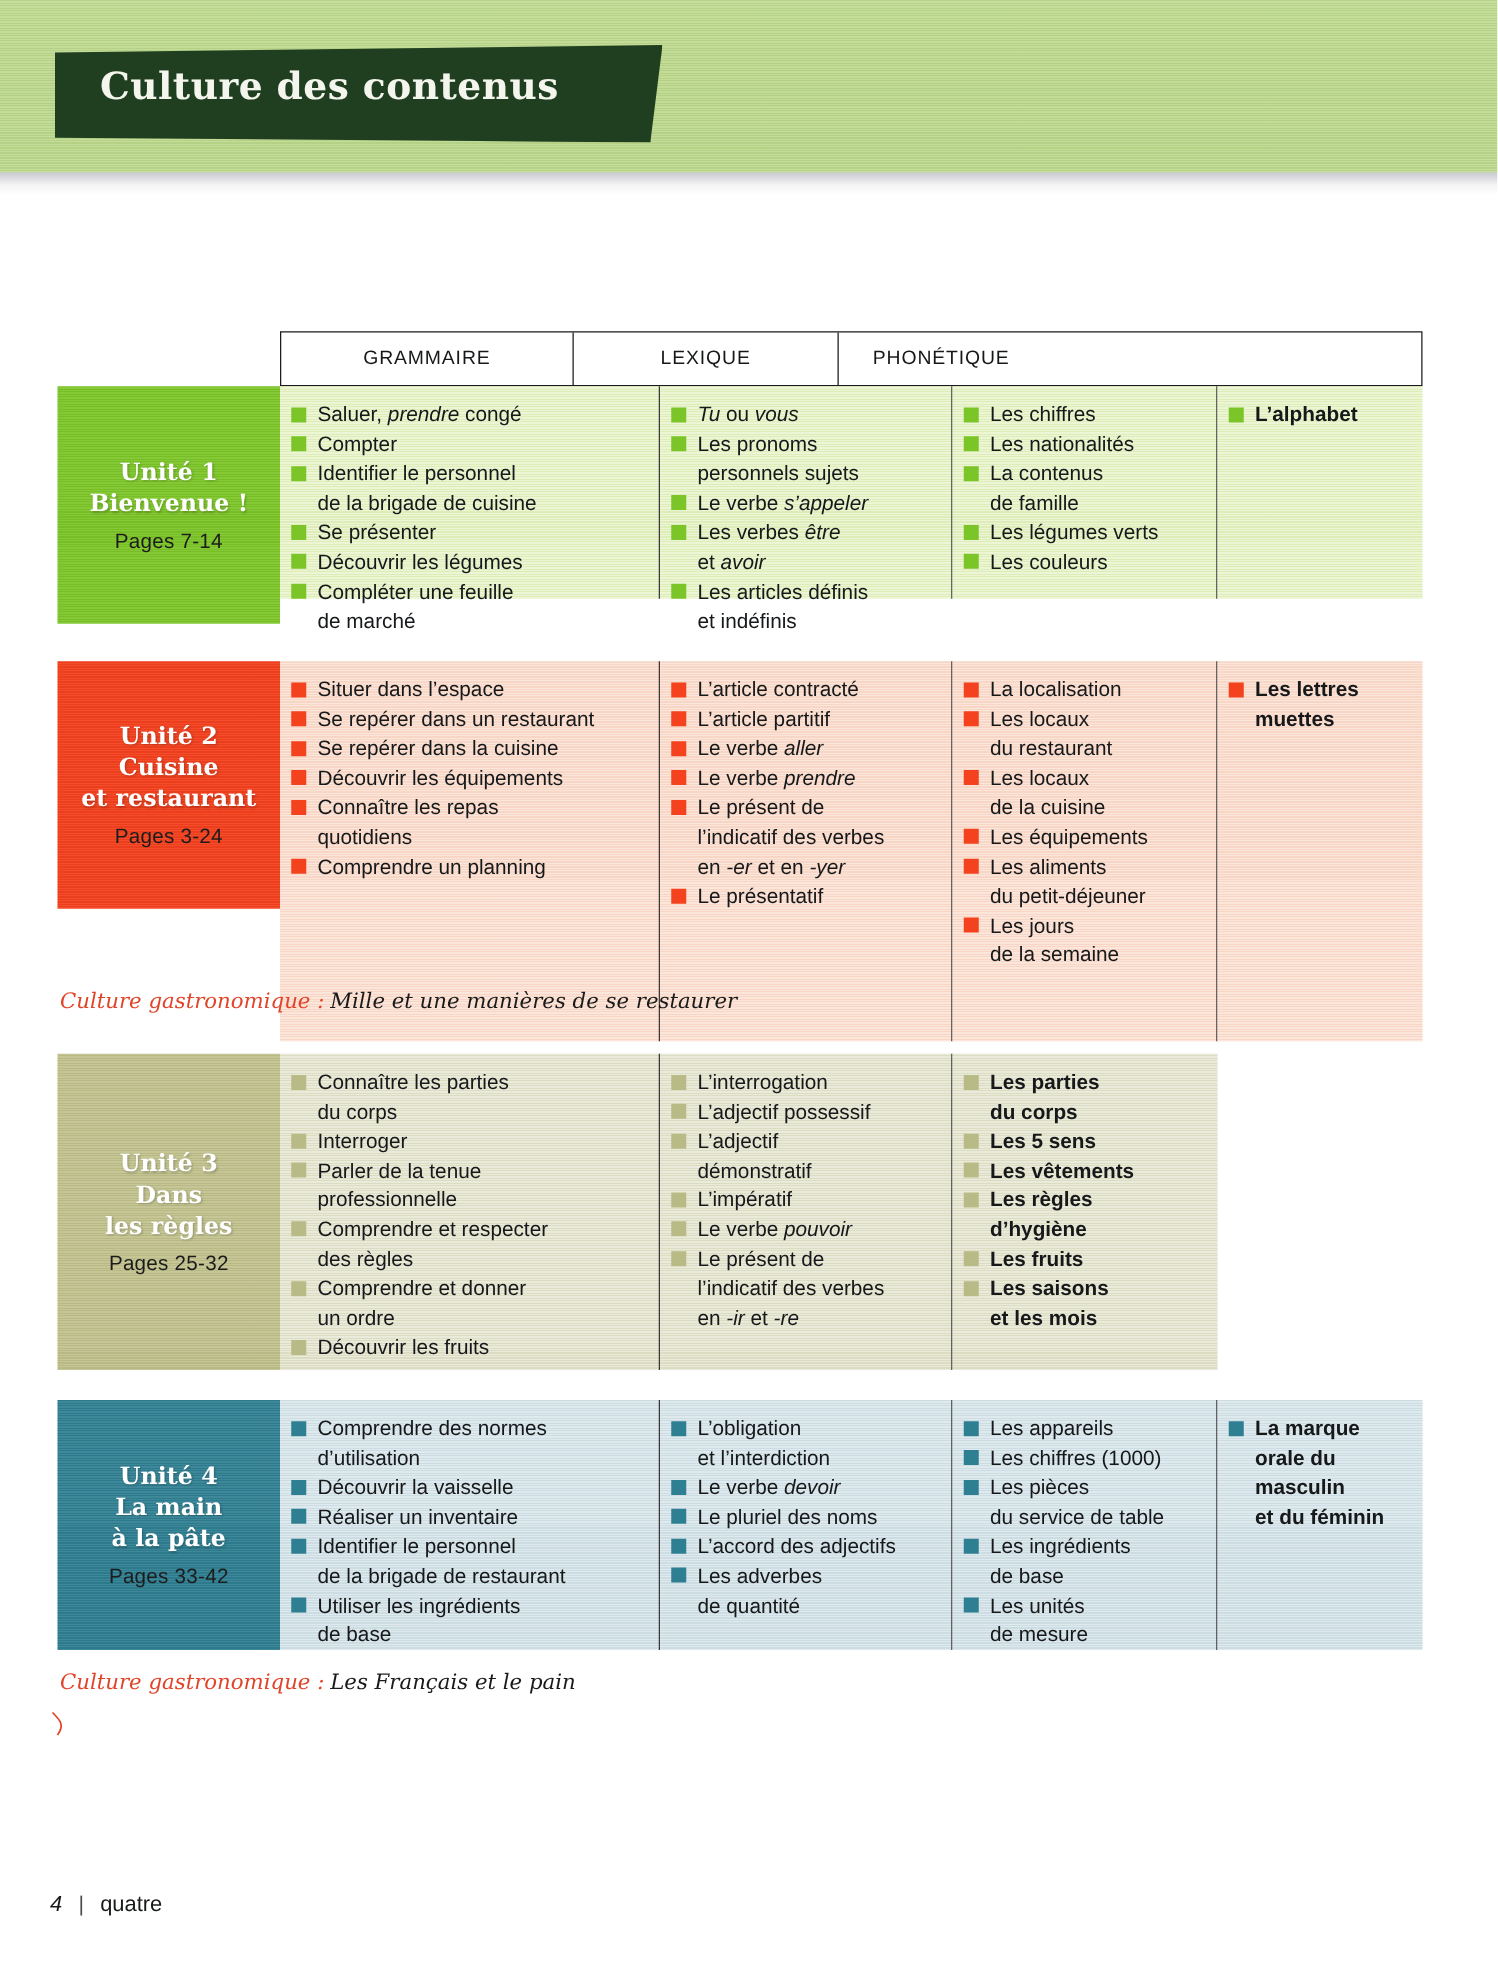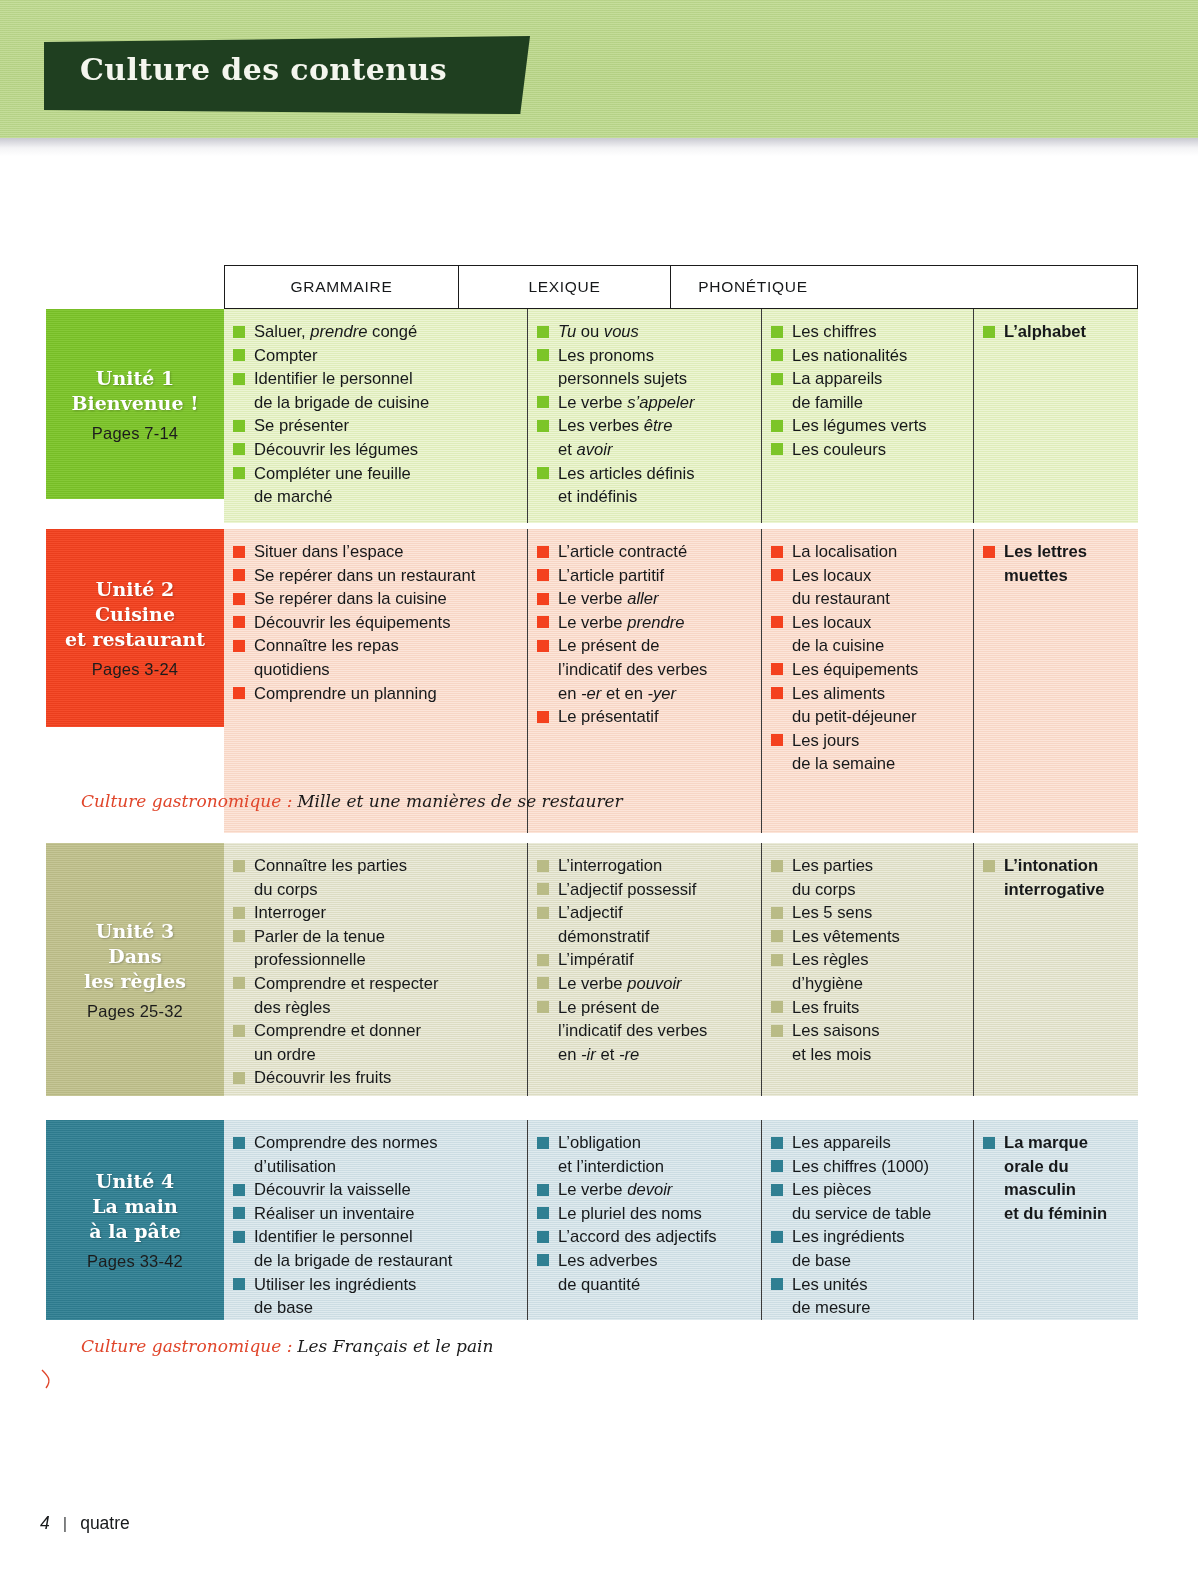--- a/index.html
+++ b/index.html
@@ -134,21 +134,21 @@
   .cont { padding-left: 22px; font-size: 16.6px; line-height: 23.6px; color: #16181a; }
 
   
   .row1 { top: 309px; }
   .row1 .unit-label {
     background:
       repeating-linear-gradient(0deg, rgba(255,255,255,0.07) 0 1px, rgba(0,0,0,0.04) 1px 2px),
       #7cc528;
     height: 190px;
   }
-  .row1 .cells { height: 214px; }
+  .row1 .cells { height: 170px; }
   .row1 .cell {
     background:
       repeating-linear-gradient(0deg, rgba(255,255,255,0.35) 0 1px, rgba(0,0,0,0.015) 1px 2px),
       #e2f0bd;
   }
   .row1 .bullet { background: #7cc528; }
 
   
   .row2 { top: 529px; }
   .row2 .unit-label {
@@ -196,21 +196,20 @@
       #cfe0e6;
   }
   .row4 .bullet { background: #2f7f92; }
 
   
   .culture {
     position: absolute;
     left: 48px;
     font-size: 17px;
     white-space: nowrap;
-    margin-left: 33px;
   }
   .culture .c-label {
     font-family: "DejaVu Serif", serif;
     font-style: italic;
     color: #e0452a;
     font-size: 17px;
   }
   .culture .c-text {
     font-family: "DejaVu Serif", serif;
     font-style: italic;
@@ -284,21 +283,21 @@
               <li><span class="bullet"></span><span>Les verbes <i>être</i></span></li>
               <div class="cont">et <i>avoir</i></div>
               <li><span class="bullet"></span><span>Les articles définis</span></li>
               <div class="cont">et indéfinis</div>
             </ul>
           </div>
           <div class="cell c-lex">
             <ul class="items">
               <li><span class="bullet"></span><span>Les chiffres</span></li>
               <li><span class="bullet"></span><span>Les nationalités</span></li>
-              <li><span class="bullet"></span><span>La appareils</span></li>
+              <li><span class="bullet"></span><span>La contenus</span></li>
               <div class="cont">de famille</div>
               <li><span class="bullet"></span><span>Les légumes verts</span></li>
               <li><span class="bullet"></span><span>Les couleurs</span></li>
             </ul>
           </div>
           <div class="cell c-pho">
             <ul class="items">
               <li><span class="bullet"></span><span>L’alphabet</span></li>
             </ul>
           </div>
@@ -394,26 +393,20 @@
               <div class="cont">du corps</div>
               <li><span class="bullet"></span><span>Les 5 sens</span></li>
               <li><span class="bullet"></span><span>Les vêtements</span></li>
               <li><span class="bullet"></span><span>Les règles</span></li>
               <div class="cont">d’hygiène</div>
               <li><span class="bullet"></span><span>Les fruits</span></li>
               <li><span class="bullet"></span><span>Les saisons</span></li>
               <div class="cont">et les mois</div>
             </ul>
           </div>
-          <div class="cell c-pho">
-            <ul class="items">
-              <li><span class="bullet"></span><span>L’intonation</span></li>
-              <div class="cont">interrogative</div>
-            </ul>
-          </div>
         </div>
       </div>
       <div class="unit-row row4">
         <div class="unit-label">
           <div class="u-title">Unité 4<br>La main<br>à la pâte</div>
           <div class="u-pages">Pages 33-42</div>
         </div>
         <div class="cells">
           <div class="cell c-obj">
             <ul class="items">

